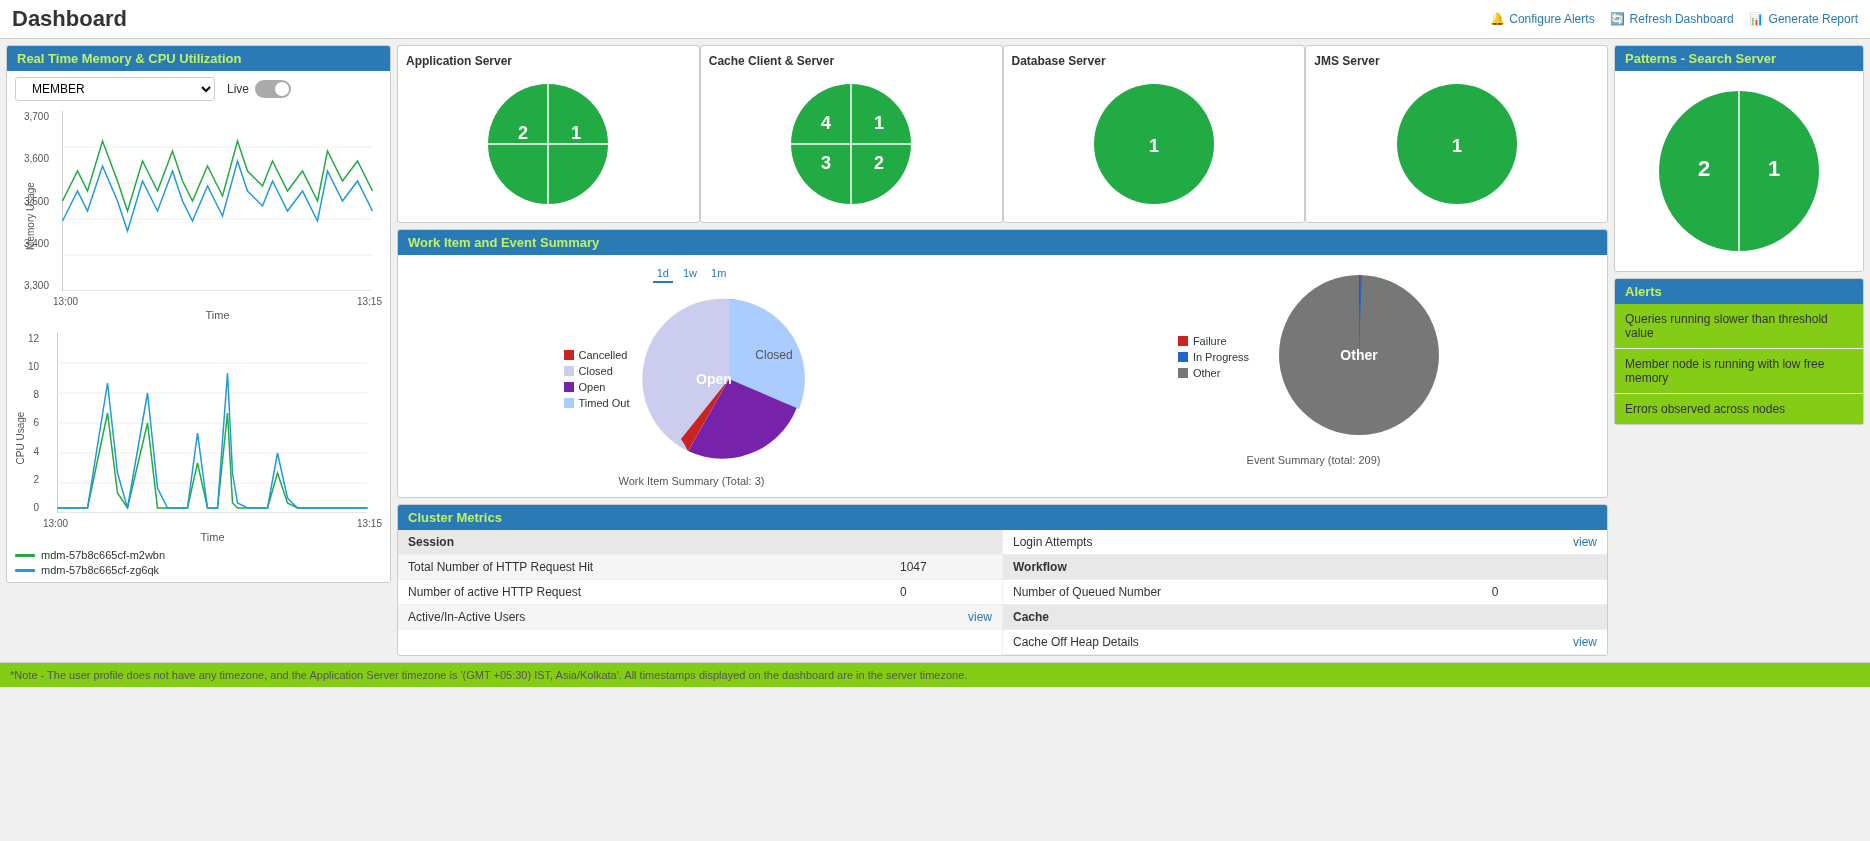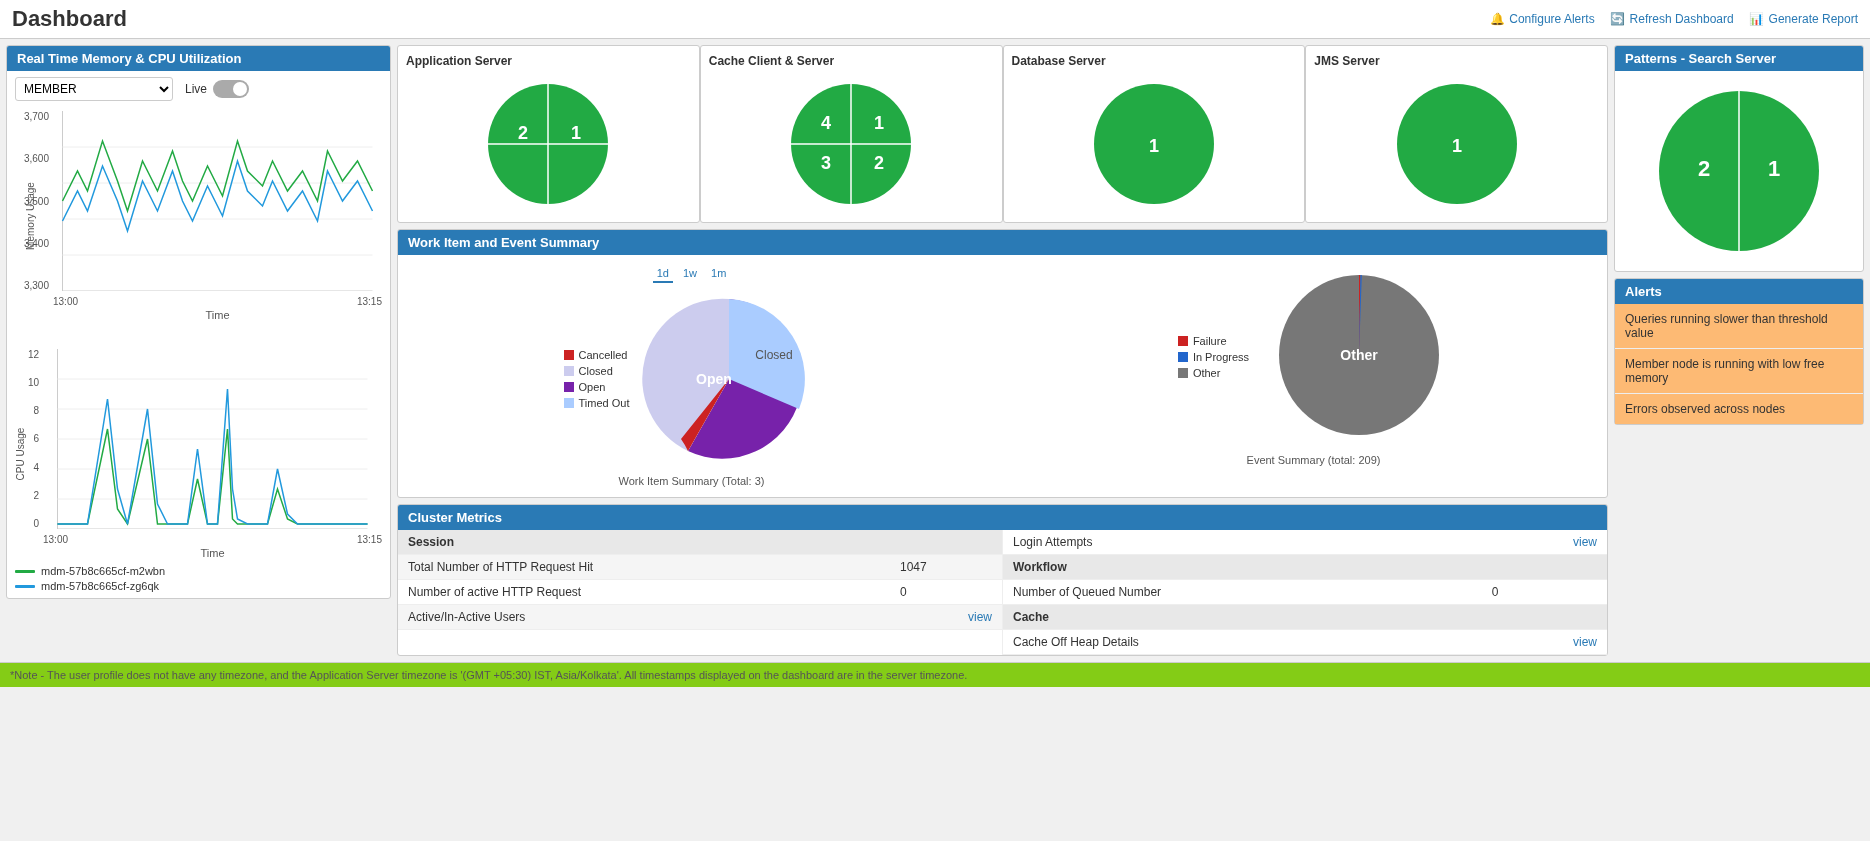--- a/index.html
+++ b/index.html
@@ -15,25 +15,25 @@
     }
     .top-bar h1 { font-size: 22px; font-weight: bold; color: #333; }
     .top-bar-actions { display: flex; gap: 16px; align-items: center; }
     .top-bar-actions a { color: #2a7ab5; text-decoration: none; font-size: 12px; display: flex; align-items: center; gap: 4px; }
 
     .main-content { display: flex; flex-direction: row; padding: 6px; gap: 6px; }
 
     
     .left-panel { width: 385px; min-width: 385px; display: flex; flex-direction: column; gap: 6px; }
     .panel-box { background: #fff; border: 1px solid #ccc; border-radius: 3px; }
-    .panel-header { background: #2a7ab5; color: #ffffff; padding: 5px 10px; font-size: 13px; font-weight: bold; border-radius: 2px 2px 0 0; }
+    .panel-header { background: #2a7ab5; color: #bef264; padding: 5px 10px; font-size: 13px; font-weight: bold; border-radius: 2px 2px 0 0; }
 
     .realtime-panel { }
     .realtime-controls { display: flex; align-items: center; padding: 6px 8px; gap: 12px; }
-    .member-select { padding: 3px 4px; border: 1px solid #ccc; border-radius: 3px; font-size: 12px; width: 158px; background: #fff; cursor: pointer; }
+    .member-select { padding: 3px 12px; border: 1px solid #ccc; border-radius: 3px; font-size: 12px; width: 200px; background: #fff; cursor: pointer; }
     .live-toggle { display: flex; align-items: center; gap: 6px; }
     .toggle-switch { width: 36px; height: 18px; background: #aaa; border-radius: 9px; position: relative; cursor: pointer; }
     .toggle-switch::after { content: ''; width: 14px; height: 14px; background: #fff; border-radius: 50%; position: absolute; top: 2px; right: 2px; }
 
     .legend-area { padding: 6px 8px; display: flex; flex-direction: column; gap: 3px; }
     .legend-item { display: flex; align-items: center; gap: 6px; font-size: 11px; }
     .legend-dot { width: 10px; height: 3px; border-radius: 1px; }
 
     
     .center-panel { flex: 1; display: flex; flex-direction: column; gap: 6px; }
@@ -55,21 +55,21 @@
     .cluster-metrics-panel { background: #fff; border: 1px solid #ccc; border-radius: 3px; }
     .metrics-table { width: 100%; border-collapse: collapse; }
     .metrics-table td { padding: 5px 10px; border-bottom: 1px solid #eee; font-size: 12px; }
     .metrics-table tr:nth-child(even) { background: #f5f5f5; }
     .metrics-table .section-header { font-weight: bold; background: #e8e8e8; }
     .metrics-table .view-link { color: #2a7ab5; cursor: pointer; text-align: right; }
 
     
     .right-panel { width: 250px; min-width: 250px; display: flex; flex-direction: column; gap: 6px; }
     .alerts-panel { background: #fff; border: 1px solid #ccc; border-radius: 3px; }
-    .alert-item { padding: 8px 10px; border-bottom: 1px solid #eee; font-size: 12px; background: #fdba74; }
+    .alert-item { padding: 8px 10px; border-bottom: 1px solid #eee; font-size: 12px; background: #84cc16; }
     .alert-item:last-child { border-bottom: none; }
 
     .patterns-panel { background: #fff; border: 1px solid #ccc; border-radius: 3px; }
 
     .footer-note { padding: 6px 10px; font-size: 11px; color: #555; background: #84cc16; border-top: 1px solid #ccc; }
   </style>
 </head>
 <body>
 
 <div class="top-bar">
@@ -133,21 +133,21 @@
             </svg>
             <div style="display:flex; justify-content:space-between; font-size:10px; color:#555; padding: 2px 0;">
               <span>13:00</span>
               <span>13:15</span>
             </div>
             <div style="text-align:center; font-size:11px; color:#555;">Time</div>
           </div>
         </div>
       </div>
 
-      <div style="padding: 4px 8px 0 8px; margin-top:24px;">
+      <div style="padding: 4px 8px 0 8px; margin-top:8px;">
         <div style="display:flex; align-items:stretch;">
           <div style="display:flex; flex-direction:column; justify-content:space-between; align-items:flex-end; padding-right:4px; font-size:10px; color:#555; min-width:28px; height:180px;">
             <span>12</span>
             <span>10</span>
             <span>8</span>
             <span>6</span>
             <span>4</span>
             <span>2</span>
             <span>0</span>
           </div>

